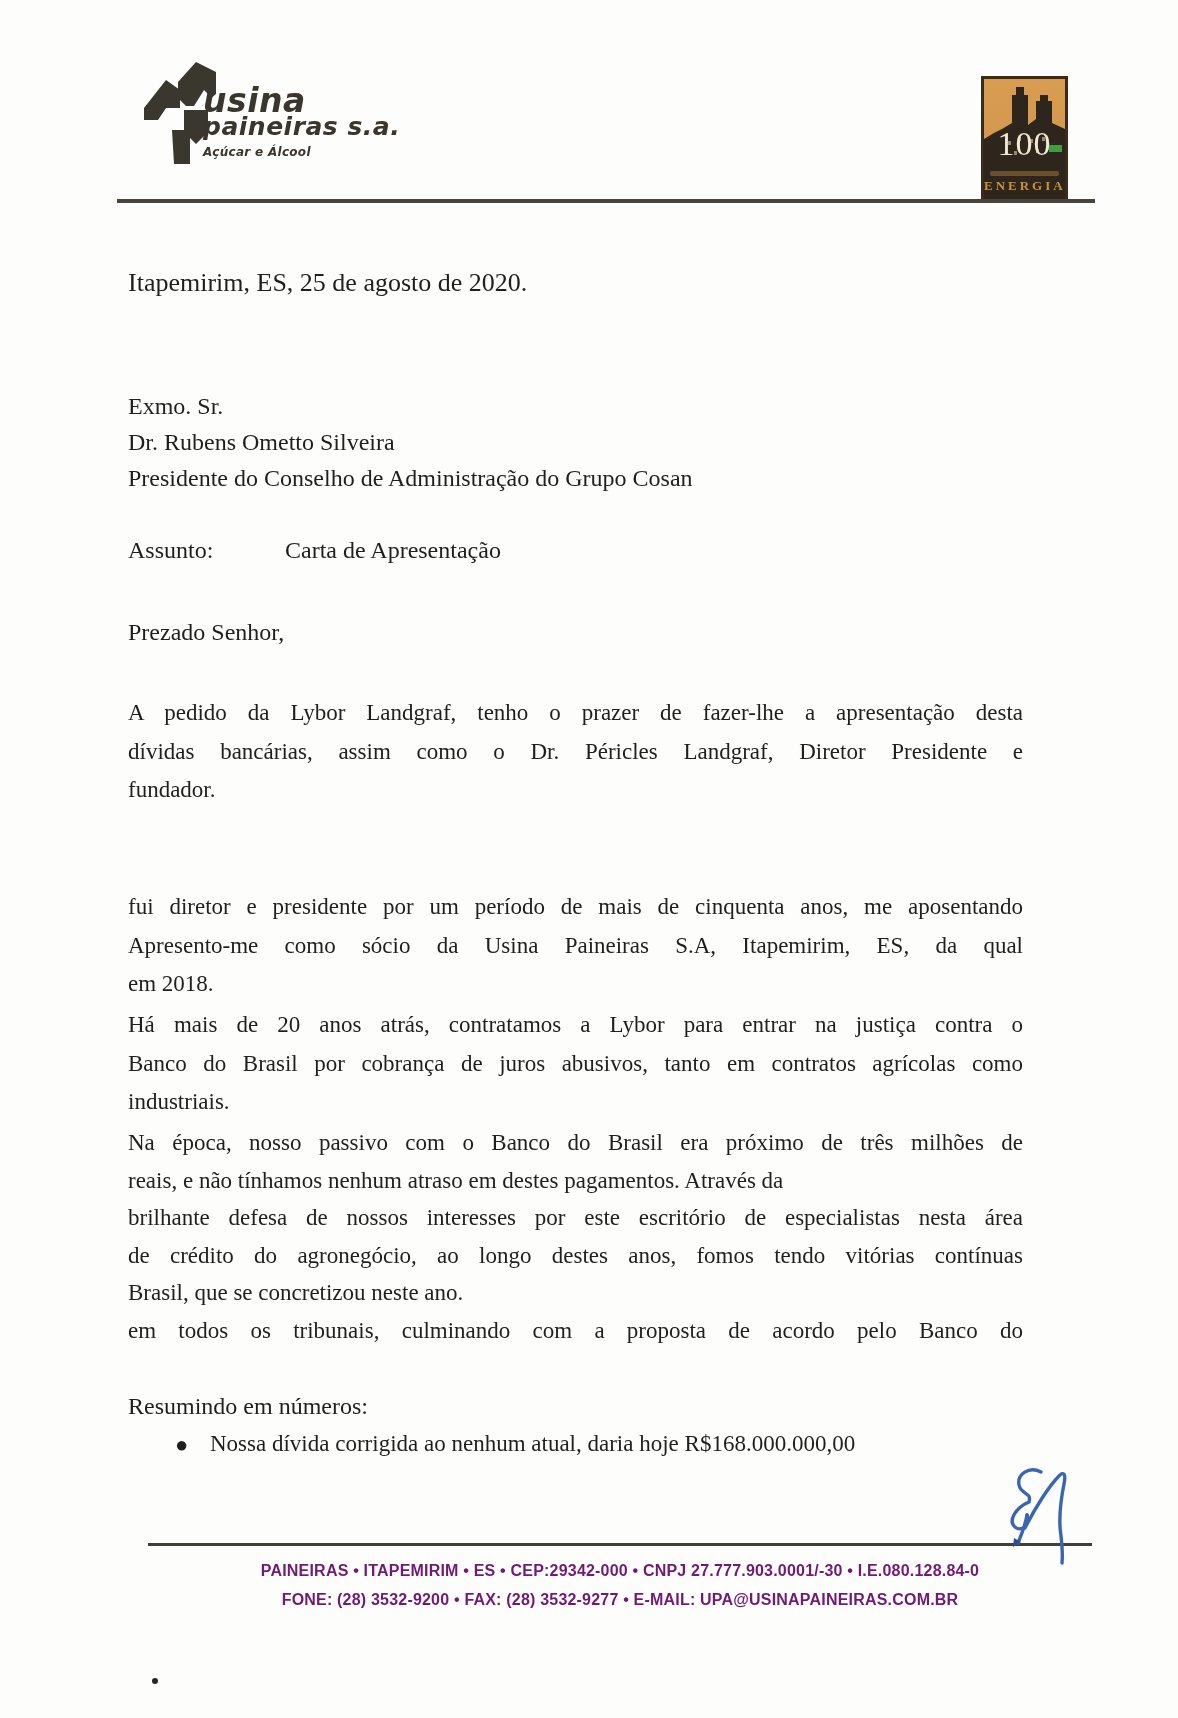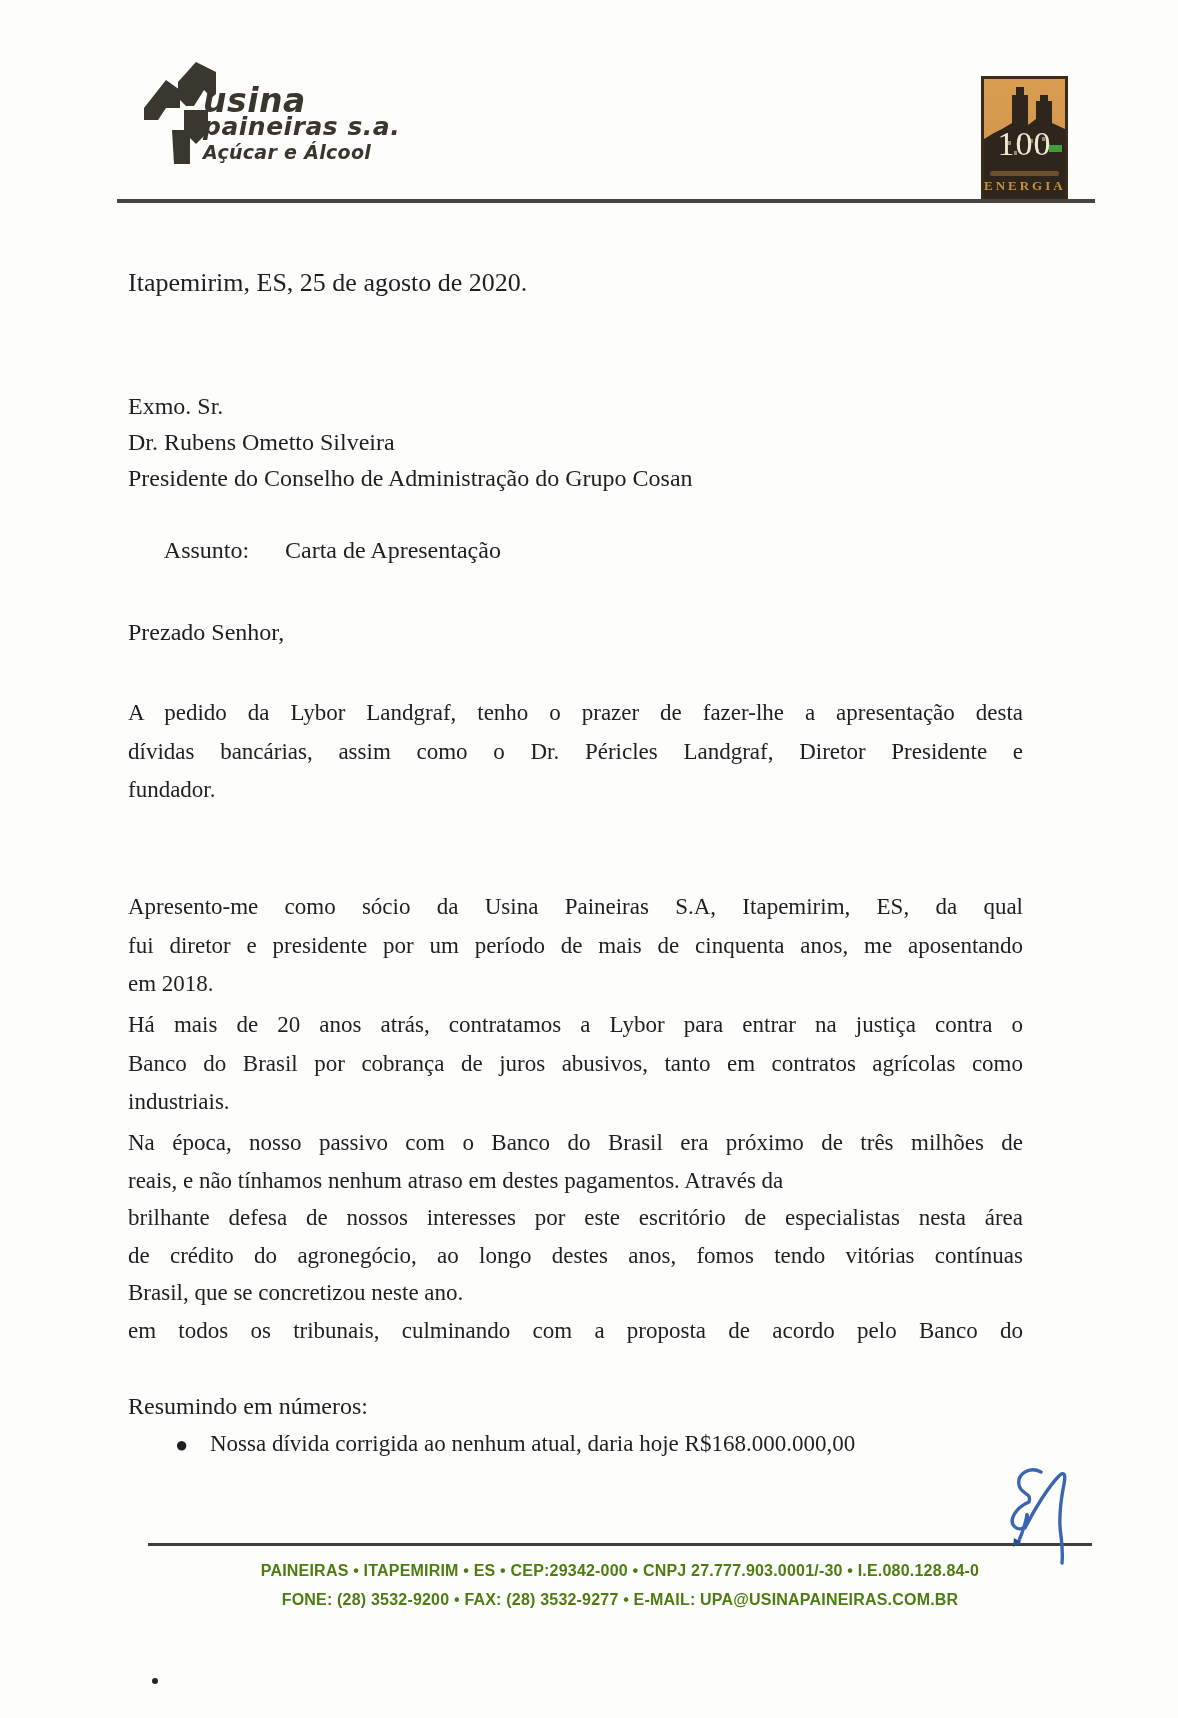--- a/index.html
+++ b/index.html
@@ -8,21 +8,21 @@
     background:#fdfdfc; overflow:hidden;
     font-family:"Liberation Serif", serif; color:#1f1f1f;
   }
 
   
   .logo-mark { position:absolute; left:138px; top:56px; width:82px; height:108px; }
   .logo-text { position:absolute; left:203px; top:88px; color:#3a362e;
                font-family:"DejaVu Sans", sans-serif; font-weight:700; font-style:italic; }
   .logo-name1 { font-size:33px; line-height:25px; letter-spacing:.5px; }
   .logo-name2 { font-size:25px; line-height:28px; letter-spacing:.5px; }
-  .logo-tagline { font-size:19px; line-height:18px; margin-top:2px; letter-spacing:.3px; }
+  .logo-tagline { font-size:12px; line-height:18px; margin-top:2px; letter-spacing:.3px; }
 
   .badge { position:absolute; left:981px; top:76px; width:87px; height:126px;
            box-sizing:border-box; border:3px solid #3a2b1b;
            background:linear-gradient(180deg,#d89d51,#cf944a); }
   .badge svg.factory { position:absolute; left:0; top:0; width:81px; height:120px; }
   .badge-number { position:absolute; top:47px; left:0; width:100%; text-align:center;
                   font-family:"Liberation Serif", serif; font-size:34px; line-height:36px;
                   color:#f2e9d2; letter-spacing:1px; }
   .badge-smallrow { position:absolute; top:92px; left:8%; width:84%; height:5px;
                     background:rgba(196,140,70,.42); border-radius:2px; }
@@ -30,39 +30,39 @@
                    font-family:"Liberation Serif", serif; font-weight:700; font-size:13px;
                    color:#c9913a; letter-spacing:3px; }
   .badge-tab { position:absolute; right:3px; top:66px; width:13px; height:7px; background:#3f9e41; }
 
   .header-rule { position:absolute; left:117px; top:199px; width:978px; height:4px; background:#46443c; }
 
   
   .date-line { position:absolute; left:128px; top:268px; font-size:26px; }
   .recipient { position:absolute; left:128px; top:388px; font-size:24px; line-height:36px; }
   .subject   { position:absolute; left:128px; top:537px; font-size:24px; }
-  .subject-label { display:inline-block; width:157px;text-align:center; }
+  .subject-label { display:inline-block; width:157px; }
   .greeting  { position:absolute; left:128px; top:619px; font-size:24px; }
 
   .para { position:absolute; left:128px; width:895px; font-size:23px; line-height:38.5px; }
   .para.p4 { line-height:37.5px; }
   .ln { }
   .ln.j { text-align:justify; text-align-last:justify; }
 
   .summary-heading { position:absolute; left:128px; top:1393px; font-size:24px; }
   .bullet-item { position:absolute; left:128px; top:1431px; width:895px; font-size:23px; }
   .bullet-dot { position:absolute; left:47px; top:1px; font-size:22px; }
   .bullet-text { display:block; margin-left:82px; }
 
   
   .signature { position:absolute; left:1005px; top:1464px; width:78px; height:108px; z-index:3; }
   .footer-rule { position:absolute; left:148px; top:1543px; width:944px; height:3px; background:#413f3a; }
   .footer-contact { position:absolute; left:148px; top:1556px; width:944px; text-align:center;
                     font-family:"Liberation Sans", sans-serif; font-weight:700;
-                    font-size:16px; line-height:29px; color:#4d7c0f; letter-spacing:.2px; }
+                    font-size:16px; line-height:29px; color:#701a75; letter-spacing:.2px; }
   .scan-dot { position:absolute; left:152px; top:1678px; width:6px; height:6px;
               border-radius:50%; background:#262626; }
 </style>
 </head>
 <body>
 
 <div class="page">
 
   <svg class="logo-mark" viewBox="0 0 82 108" xmlns="http://www.w3.org/2000/svg">
     <g fill="#3a372f">
@@ -114,22 +114,22 @@
 
   <div class="greeting">Prezado Senhor,</div>
 
   <div class="para" style="top:694px">
     <div class="ln j">A pedido da Lybor Landgraf, tenho o prazer de fazer-lhe a apresentação desta</div>
     <div class="ln j">dívidas bancárias, assim como o Dr. Péricles Landgraf, Diretor Presidente e</div>
     <div class="ln">fundador.</div>
   </div>
 
   <div class="para" style="top:888px">
+    <div class="ln j">fui diretor e presidente por um período de mais de cinquenta anos, me aposentando</div>
     <div class="ln j">Apresento-me como sócio da Usina Paineiras S.A, Itapemirim, ES, da qual</div>
-    <div class="ln j">fui diretor e presidente por um período de mais de cinquenta anos, me aposentando</div>
     <div class="ln">em 2018.</div>
   </div>
 
   <div class="para" style="top:1006px">
     <div class="ln j">Há mais de 20 anos atrás, contratamos a Lybor para entrar na justiça contra o</div>
     <div class="ln j">Banco do Brasil por cobrança de juros abusivos, tanto em contratos agrícolas como</div>
     <div class="ln">industriais.</div>
   </div>
 
   <div class="para p4" style="top:1124px">

